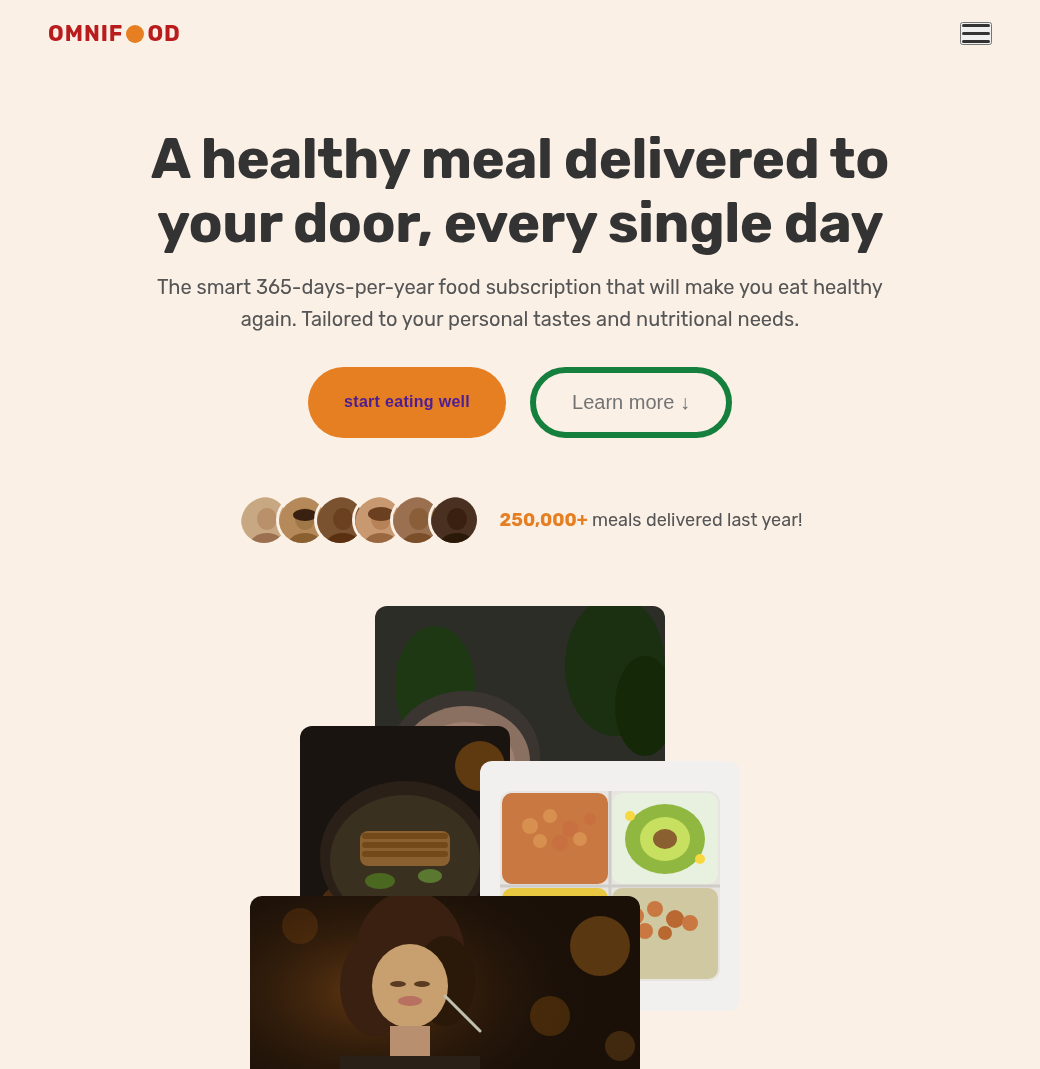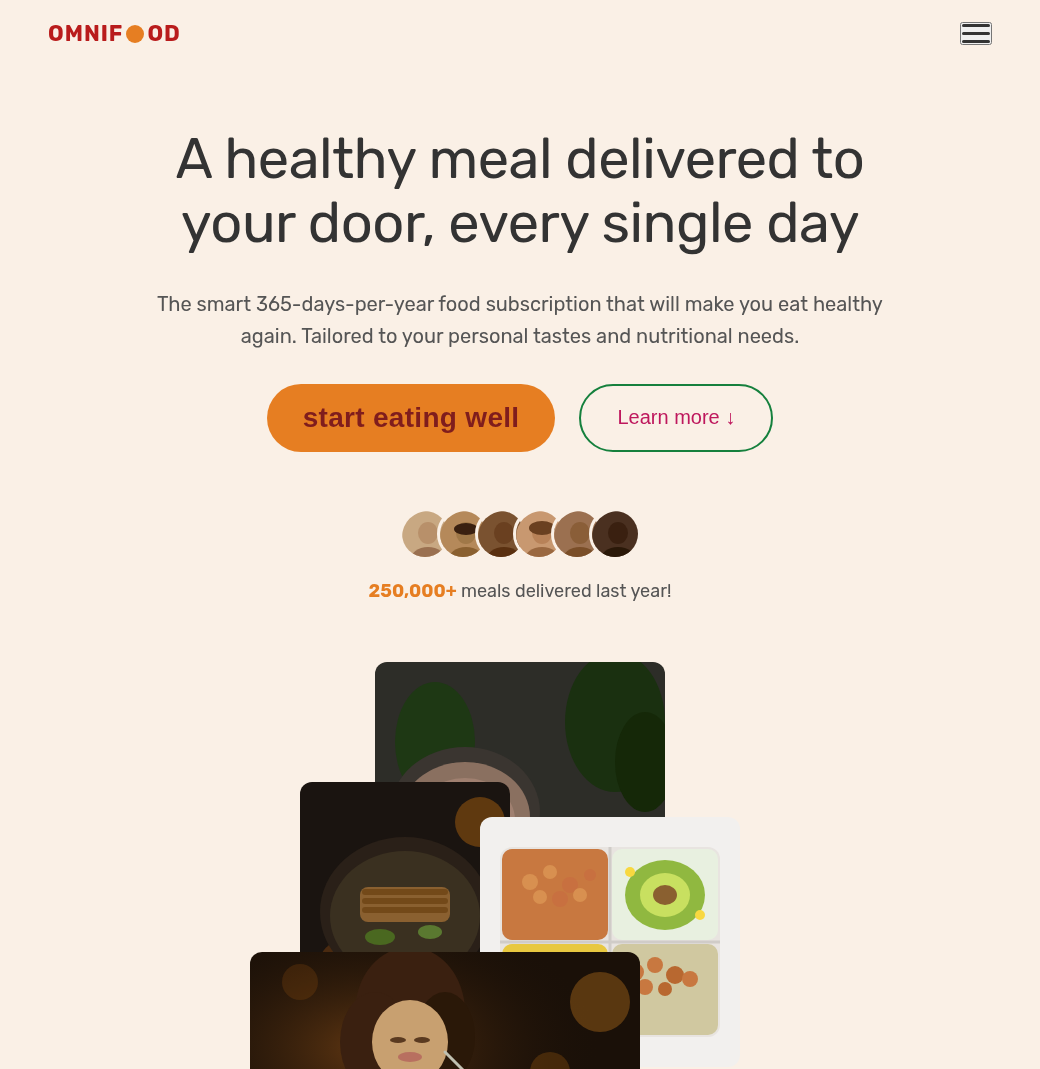--- a/index.html
+++ b/index.html
@@ -60,73 +60,72 @@
     }
 
     
     .hero {
       text-align: center;
       padding: 60px 120px 40px;
     }
 
     .hero-title {
       font-size: 56px;
-      font-weight: 400;
+      font-weight: 700;
       color: #333;
       line-height: 1.15;
-      margin-bottom: 32px;
+      margin-bottom: 15px;
       letter-spacing: -0.5px;
     }
 
     .hero-description {
       font-size: 20px;
       color: #555;
       line-height: 1.6;
       max-width: 760px;
       margin: 0 auto 32px;
     }
 
     .cta-buttons {
       display: flex;
       justify-content: center;
       gap: 24px;
       margin-bottom: 56px;
     }
 
     .btn-primary {
       background-color: #e67e22;
-      color: #7f1d1d;
+      color: #4c1d95;
       border: none;
       padding: 18px 36px;
       border-radius: 50px;
-      font-size: 28px;
+      font-size: 16px;
       font-weight: 600;
       cursor: pointer;
       letter-spacing: 0.3px;
     }
 
     .btn-secondary {
       background-color: transparent;
-      color: #be185d;
-      border: 2px solid #15803d;
+      color: #737373;
+      border: 6px solid #15803d;
       padding: 18px 36px;
       border-radius: 50px;
       font-size: 20px;
       font-weight: 500;
       cursor: pointer;
     }
 
     
     .social-proof {
       display: flex;
       align-items: center;
       justify-content: center;
       gap: 20px;
       margin-bottom: 60px;
-      flex-direction: column;
     }
 
     .avatars {
       display: flex;
       align-items: center;
     }
 
     .avatar {
       width: 52px;
       height: 52px;

